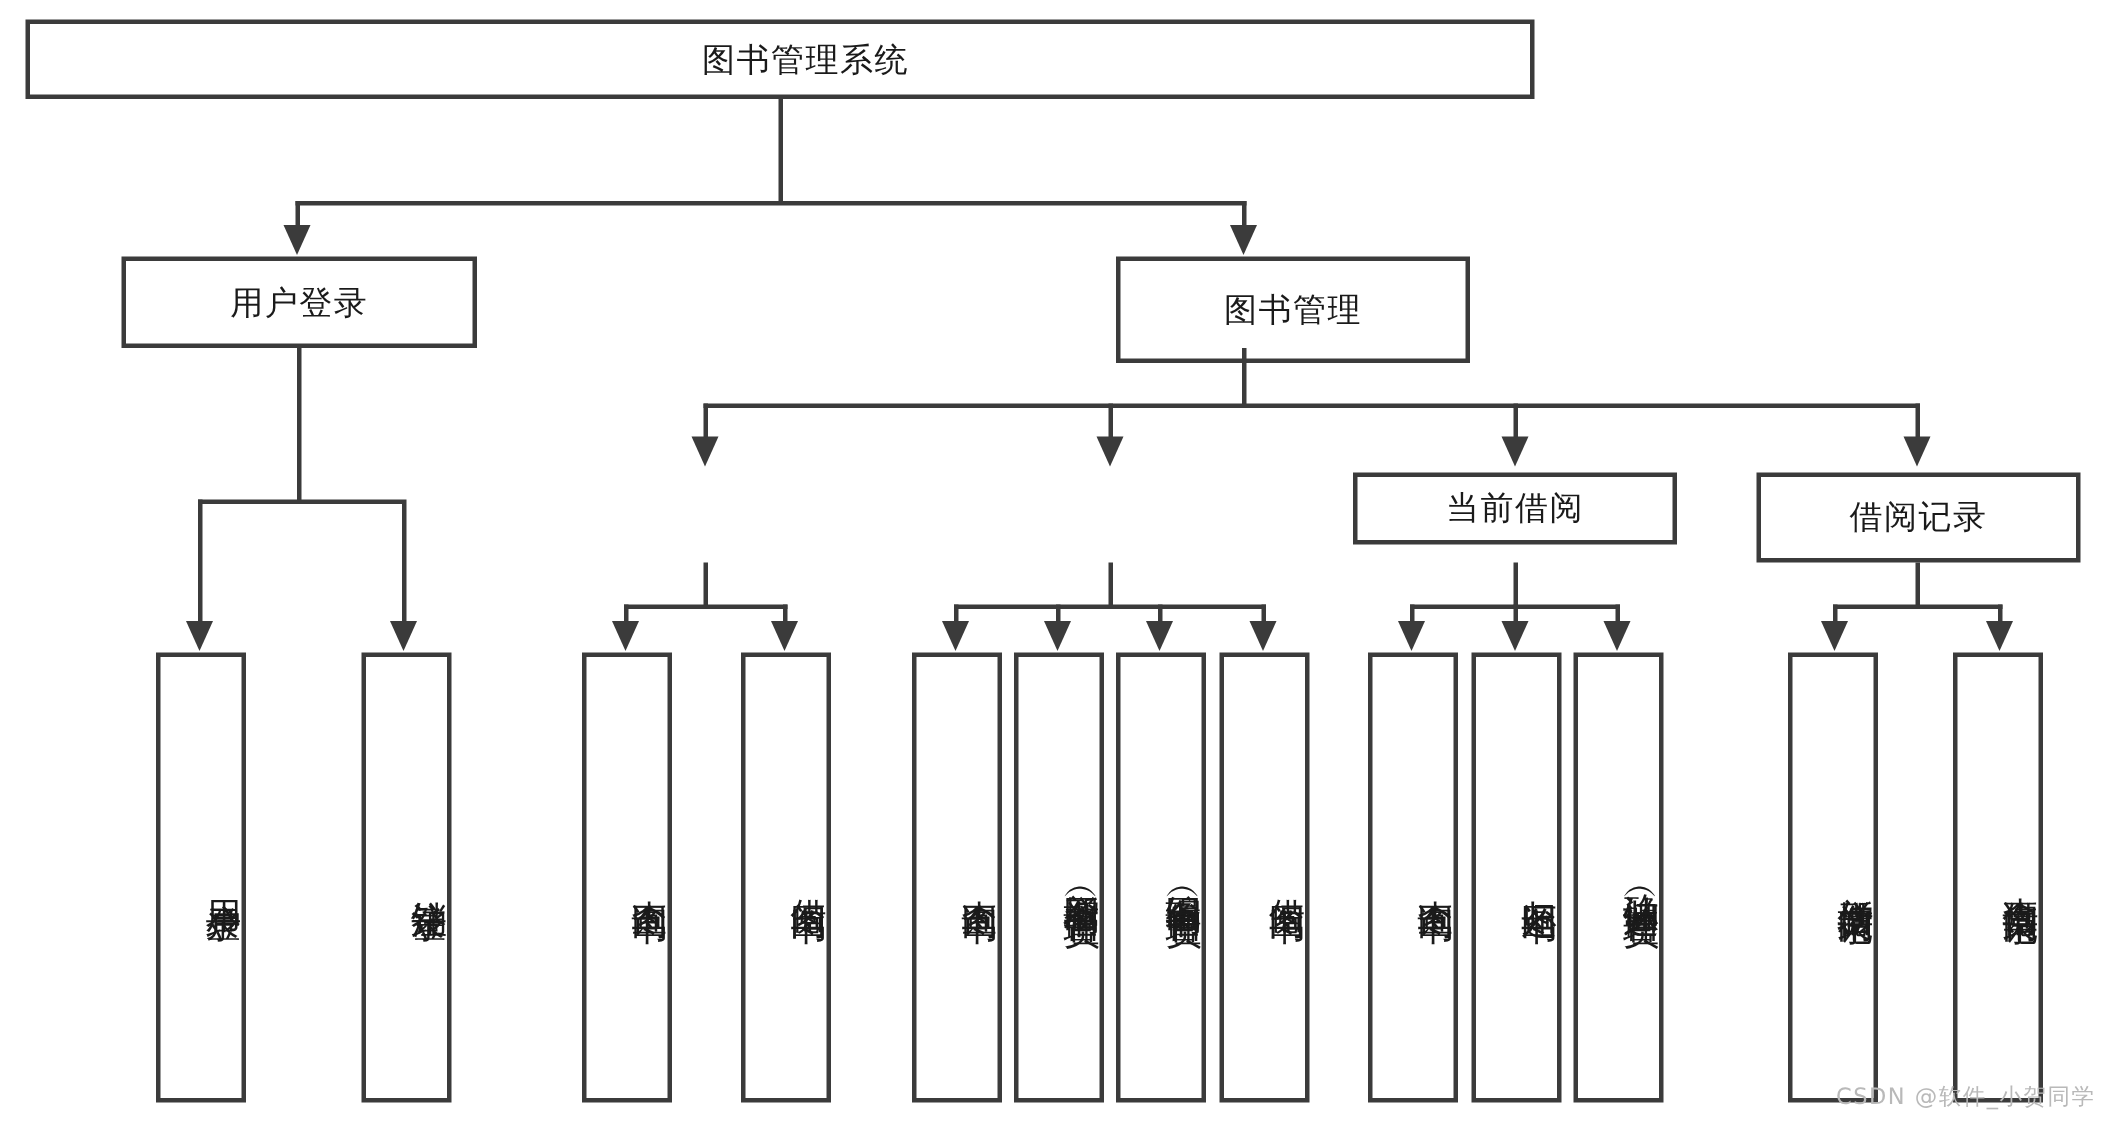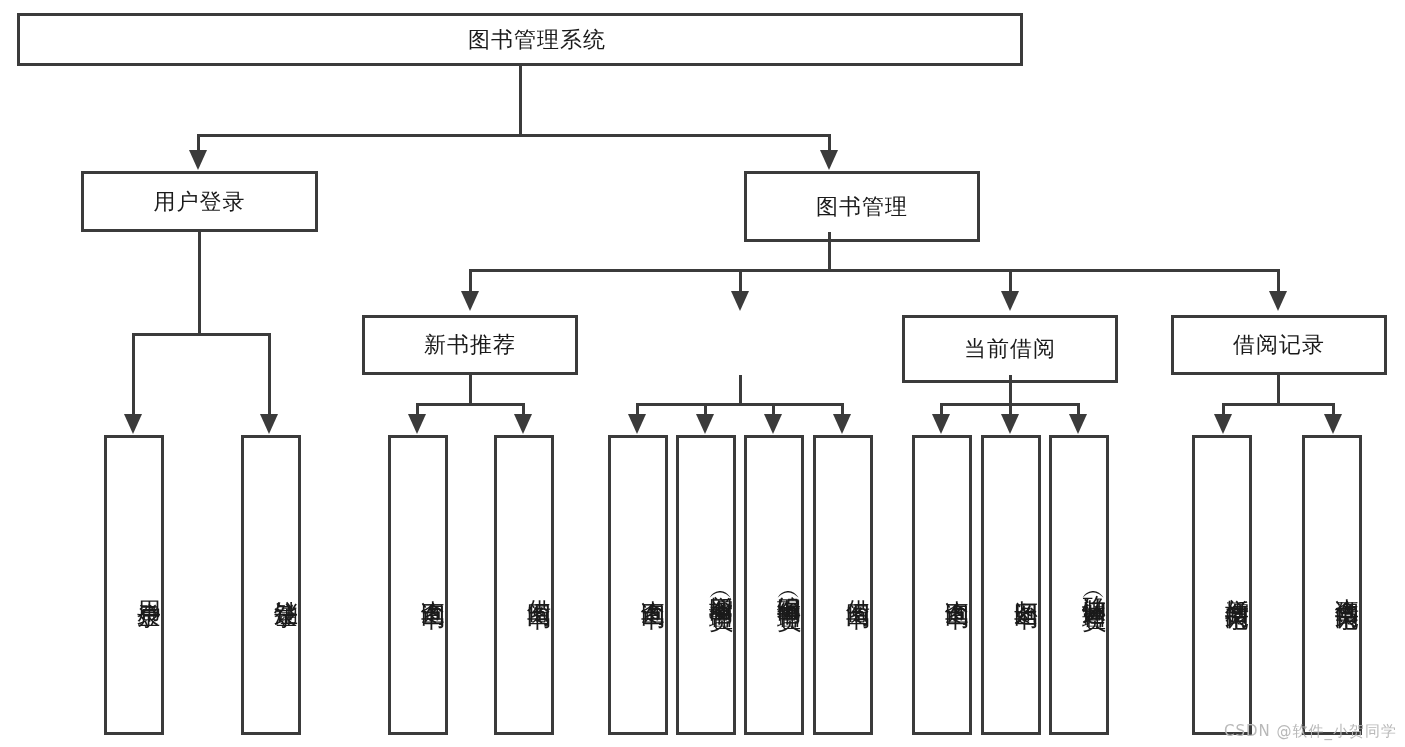--- a/index.html
+++ b/index.html
@@ -121,26 +121,23 @@
 
   <div class="vline" style="left:739px; top:269px; width:3px; height:26px;"></div>
   <div class="arrow" style="left:731px; top:291px;"></div>
 
   <div class="vline" style="left:1009px; top:269px; width:3px; height:26px;"></div>
   <div class="arrow" style="left:1001px; top:291px;"></div>
 
   <div class="vline" style="left:1277px; top:269px; width:3px; height:26px;"></div>
   <div class="arrow" style="left:1269px; top:291px;"></div>
 
-  <div class="node horiz" style="left:362px; top:315px; width:216px; height:60px;">
-    <span>新书推荐</span>
-  </div>
-
-
-  <div class="node horiz" style="left:902px; top:315px; width:216px; height:68px;">
+
+
+  <div class="node horiz" style="left:902px; top:315px; width:216px; height:48px;">
     <span>当前借阅</span>
   </div>
 
   <div class="node horiz" style="left:1171px; top:315px; width:216px; height:60px;justify-content:center;">
     <span>借阅记录</span>
   </div>
 
   <div class="vline" style="left:469px; top:375px; width:3px; height:31px;"></div>
   <div class="hline" style="left:416px; top:403px; width:109px; height:3px;"></div>
   <div class="vline" style="left:416px; top:403px; width:3px; height:16px;"></div>

